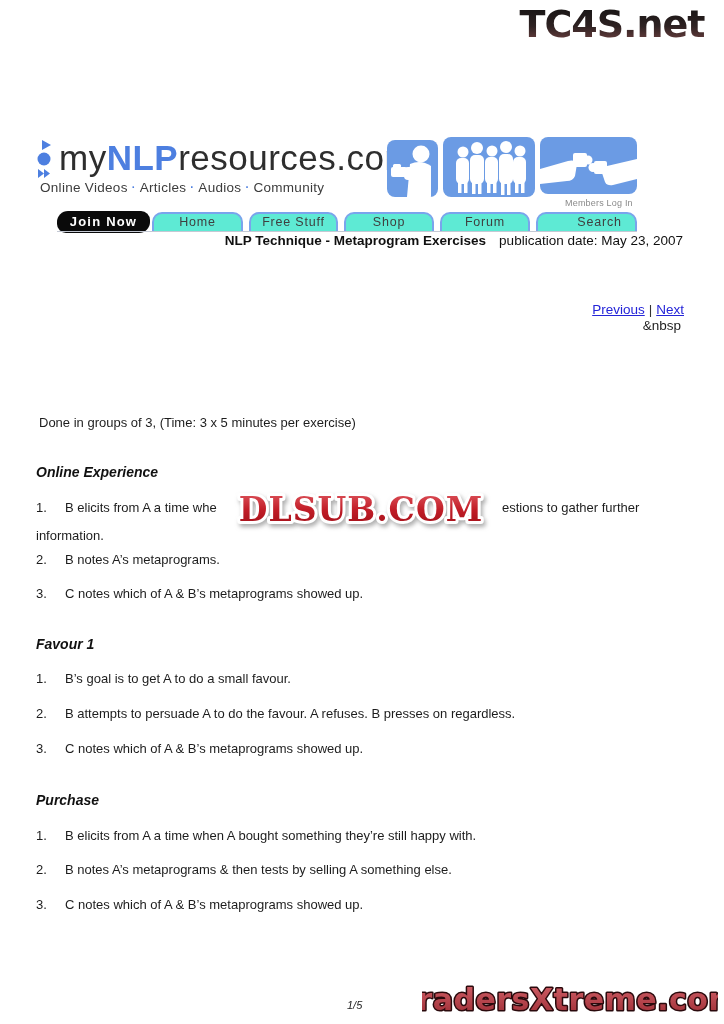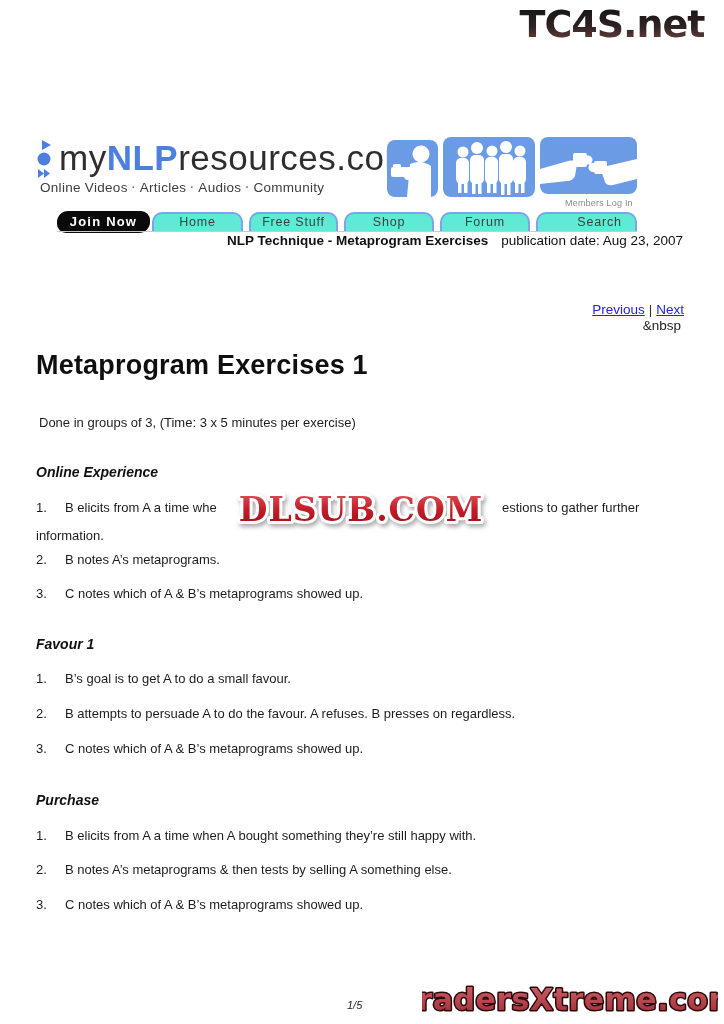--- a/index.html
+++ b/index.html
@@ -140,29 +140,28 @@
 
   <div class="join">Join Now</div>
   <div class="tab" style="left:152px; width:91px;">Home</div>
   <div class="tab" style="left:249px; width:89px;">Free Stuff</div>
   <div class="tab" style="left:344px; width:90px;">Shop</div>
   <div class="tab" style="left:440px; width:90px;">Forum</div>
   <div class="tab" style="left:536px; width:101px;padding-left:26px;">Search</div>
   <div class="navline"></div>
 
   <div class="pagetitle">
-    <span class="t">NLP Technique - Metaprogram Exercises</span><span class="p">publication date: Aug 23, 2007</span>
+    <span class="t">NLP Technique - Metaprogram Exercises</span><span class="p">publication date: May 23, 2007</span>
   </div>
 
   <div class="pager">
     <a>Previous</a><span class="sep">|</span><a>Next</a>
   </div>
   <div class="nbsp">&amp;nbsp</div>
 
-  <h1 class="title">Metaprogram Exercises 1</h1>
   <div class="intro">Done in groups of 3, (Time: 3 x 5 minutes per exercise)</div>
 
   <div class="sec-heading" style="top:464px;">Online Experience</div>
   <div class="item" style="top:500px;">
     <span class="num">1.</span>
     <span class="itxt"><span>B elicits from A a time whe</span><span class="post">estions to gather further</span></span>
   </div>
   <div class="item" style="top:528px;">
     <span>information.</span>
   </div>

